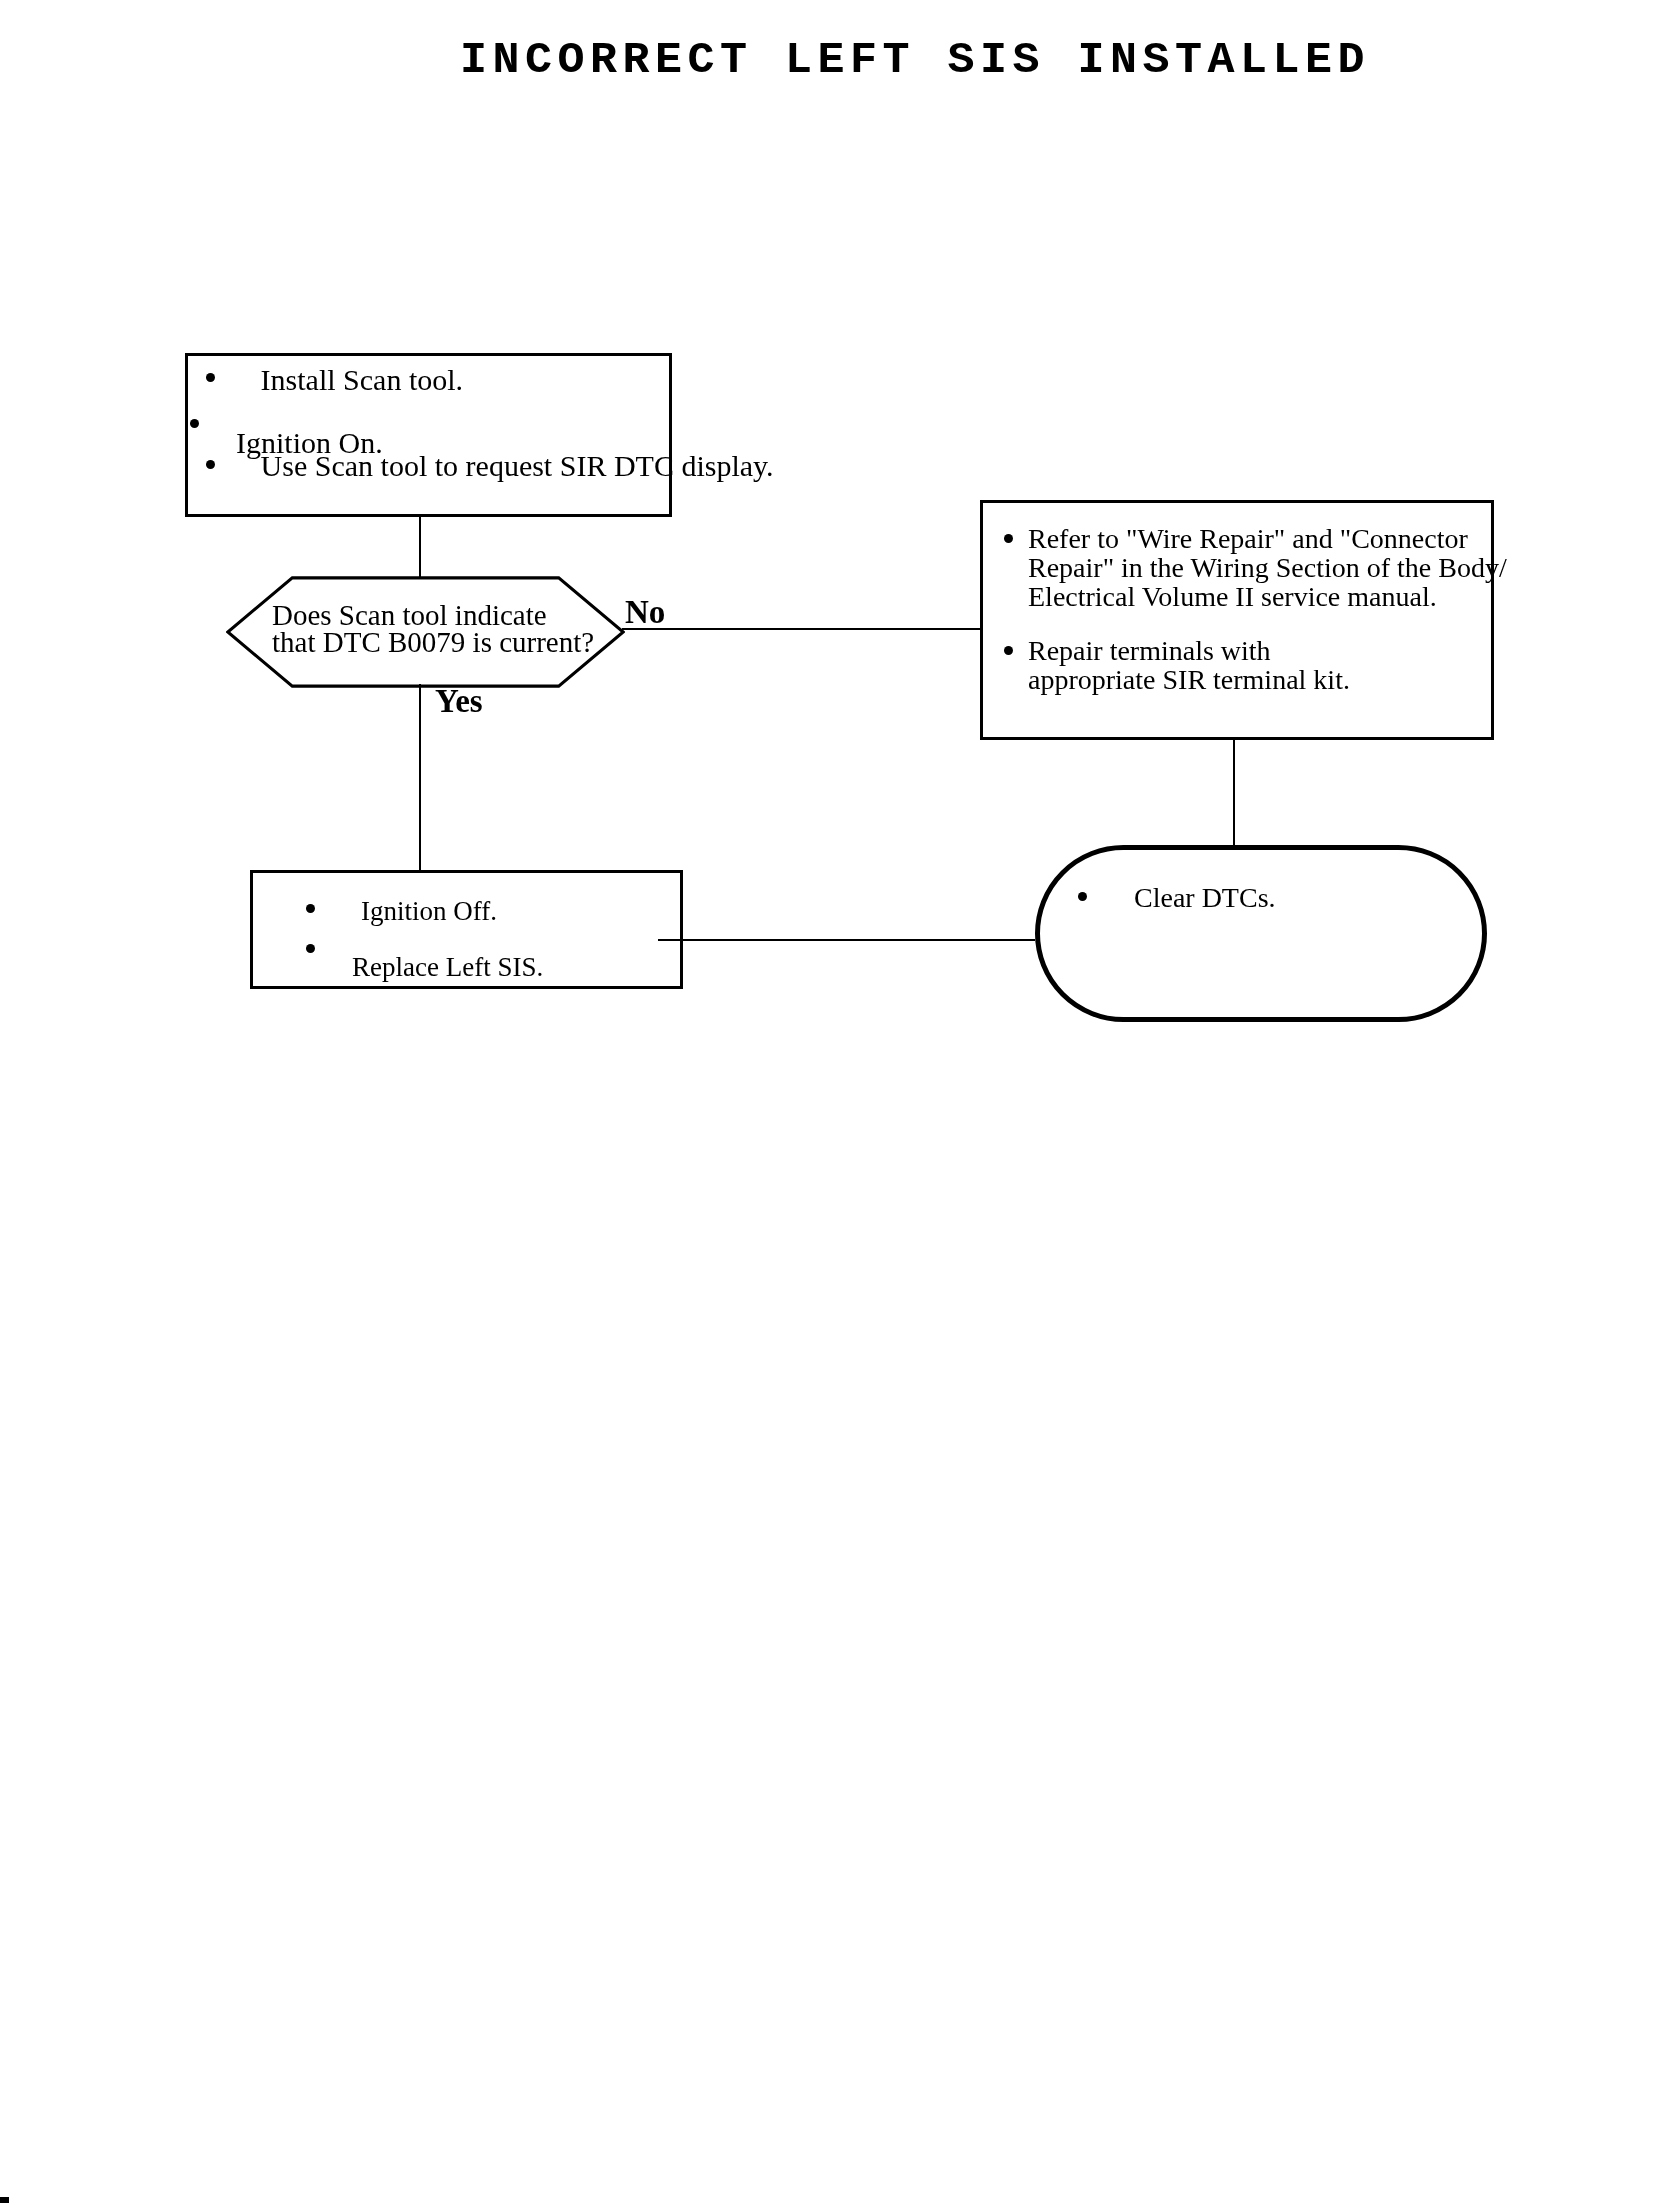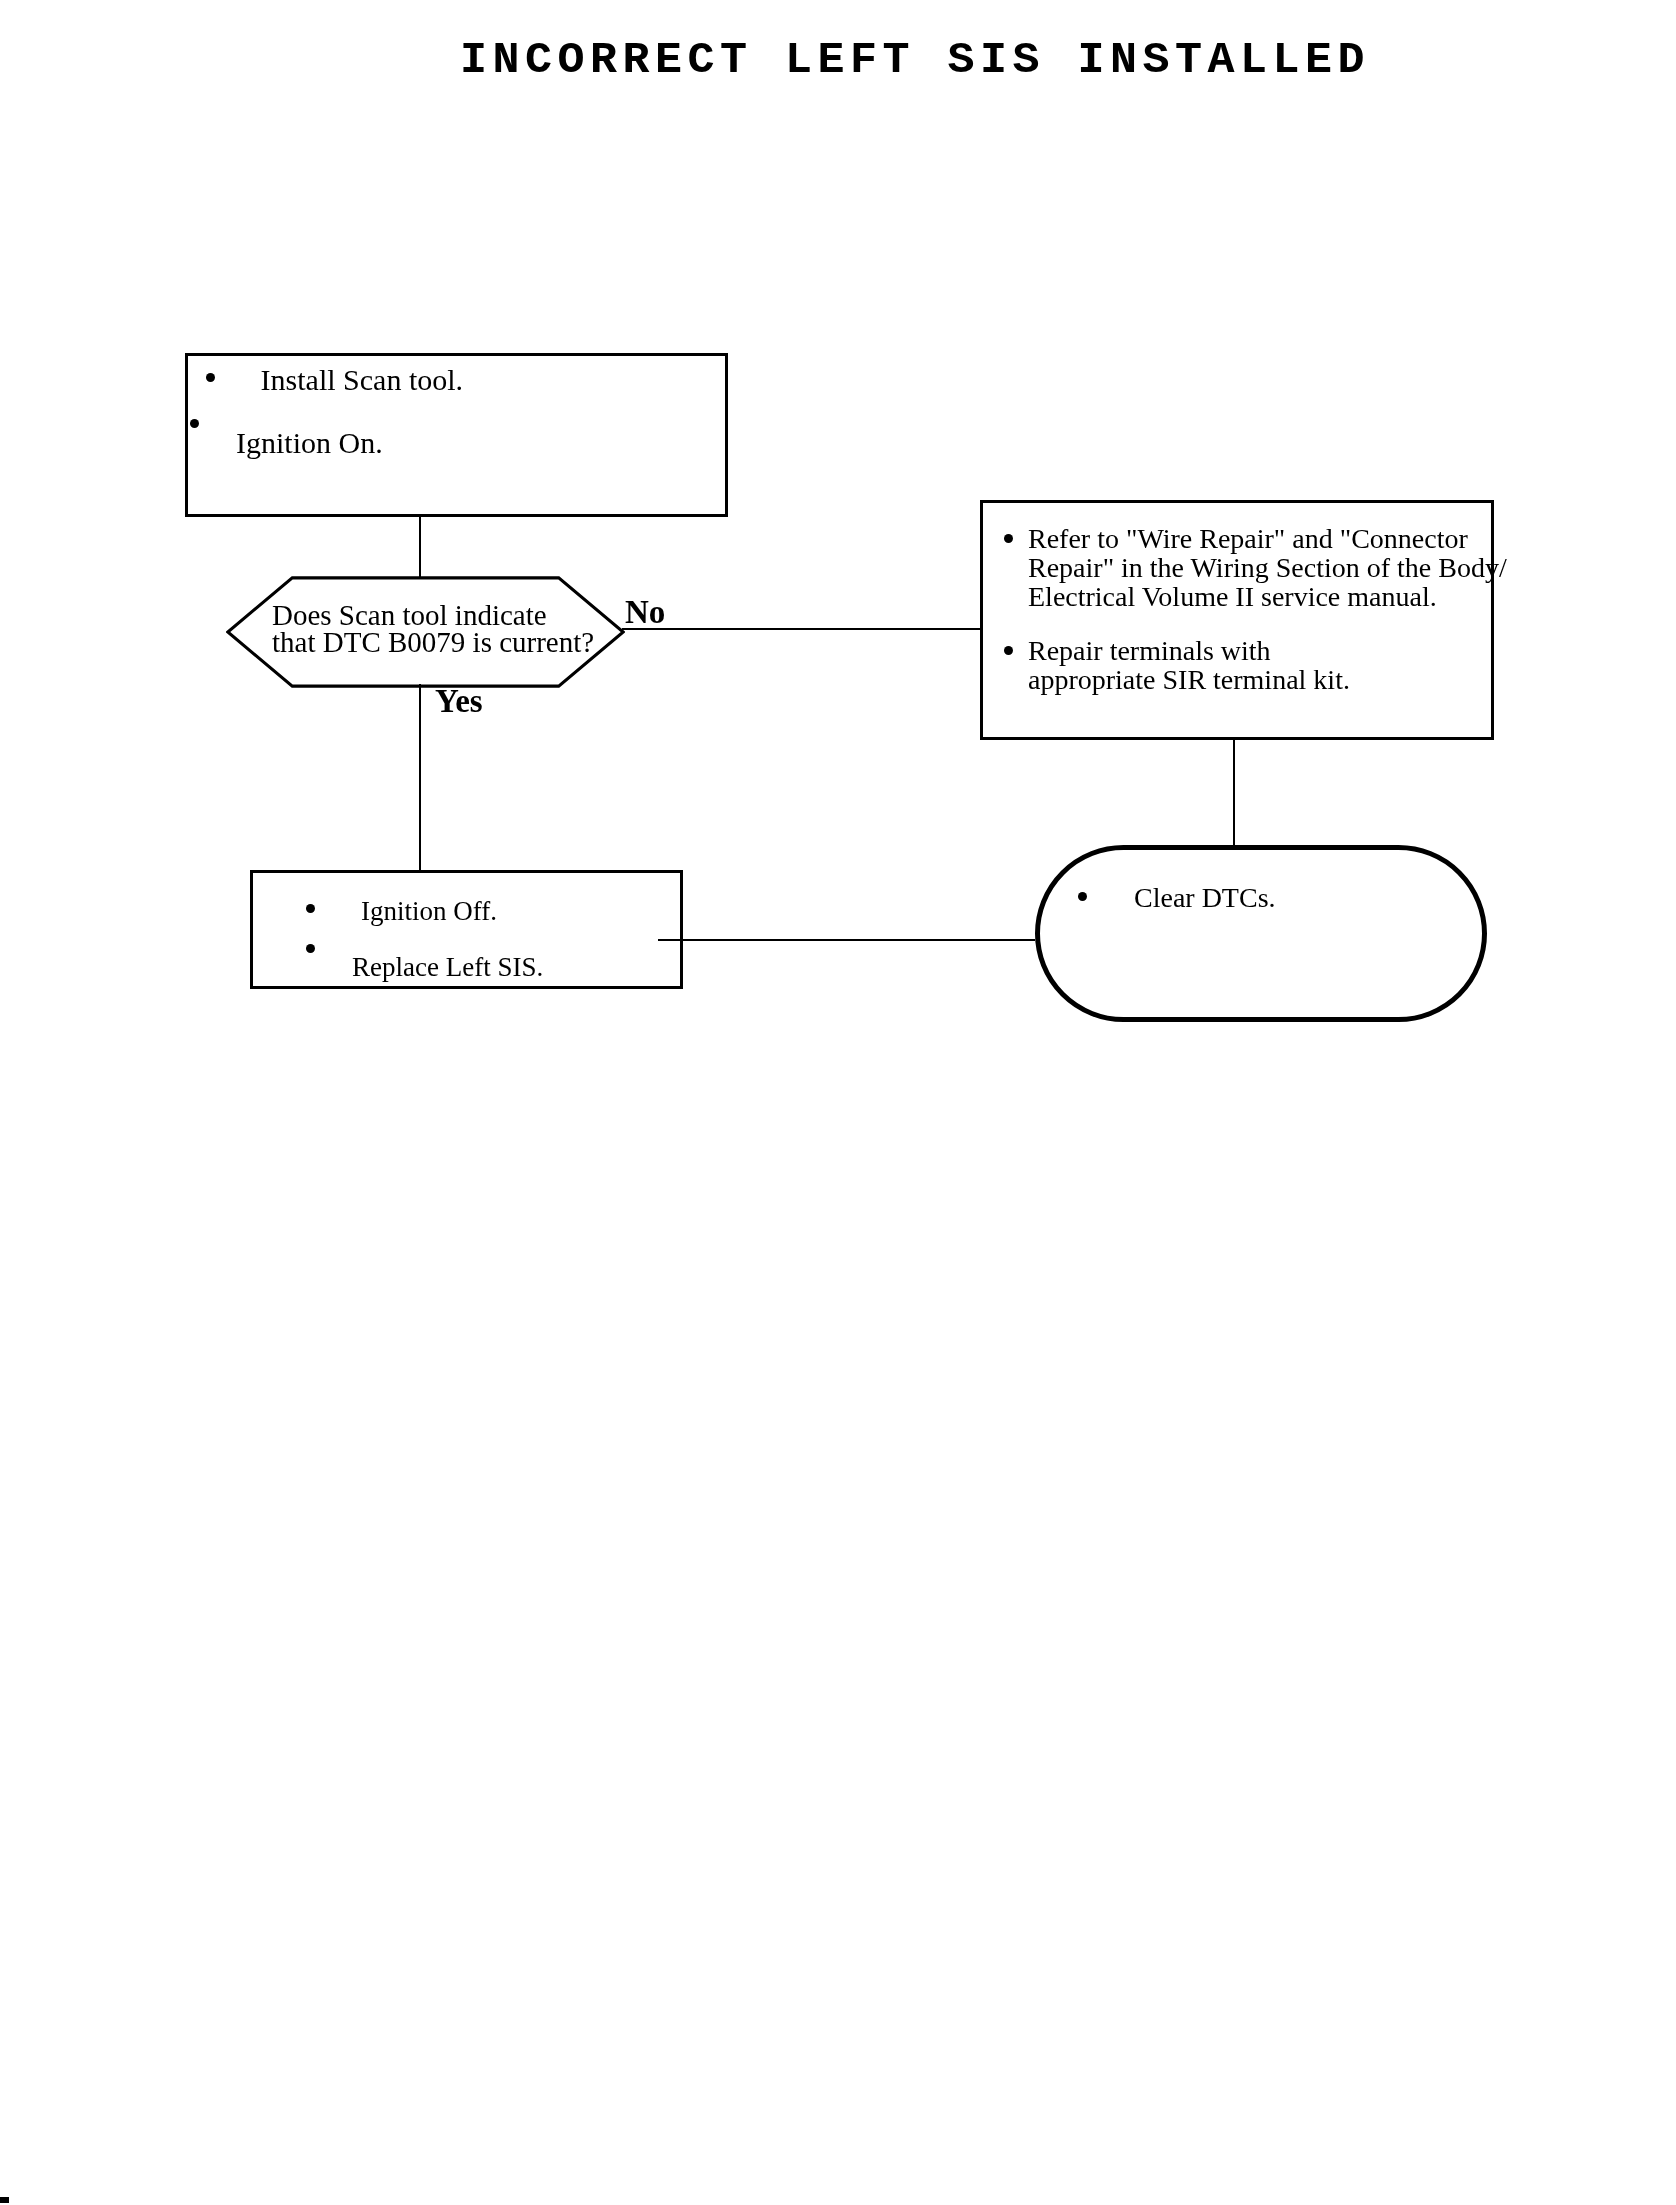--- a/index.html
+++ b/index.html
@@ -71,28 +71,32 @@
   }
   #artifact{
     left:0px;top:2197px;width:8.5px;height:6px;background:#000000;
   }
 </style>
 </head>
 <body>
 
 <div id="title" class="abs">INCORRECT LEFT SIS INSTALLED</div>
 
-<div class="abs node fs-start" id="start-box" style="left:185px;top:353px;width:543px;height:164px;">
+<div class="abs node fs-start" id="start-box" style="left:185px;top:353px;width:487px;height:164px;">
   <div class="row" style="left:17.6px;top:8.5px;">
     <span class="dot" style="margin-top:8.5px;"></span>
     <span class="txt" style="margin-left:46px;">Install Scan tool.</span>
   </div>
   <div class="row" style="left:2px;top:54px;flex-direction:column;">
     <span class="dot" style="margin-top:8.5px;"></span>
     <span class="txt" style="margin-left:46px;">Ignition On.</span>
+  </div>
+  <div class="row" style="left:17.6px;top:95px;">
+    <span class="dot" style="margin-top:8.5px;"></span>
+    <span class="txt" style="margin-left:46px;">Use Scan tool to request SIR DTC display.</span>
   </div>
 </div>
 
 <div class="abs line" style="left:419px;top:515px;width:2.4px;height:64px;"></div>
 
 <svg class="abs" style="left:226px;top:576px;" width="399" height="112" viewBox="0 0 656 184">
   <polygon points="109,3 547,3 653,92 547,181 109,181 3,92" fill="#ffffff" stroke="#000000" stroke-width="5" stroke-linejoin="miter"></polygon>
 </svg>
 <div class="abs" id="decision-text" style="left:272px;top:602px;">
   <span style="display:block;">Does Scan tool indicate</span>

